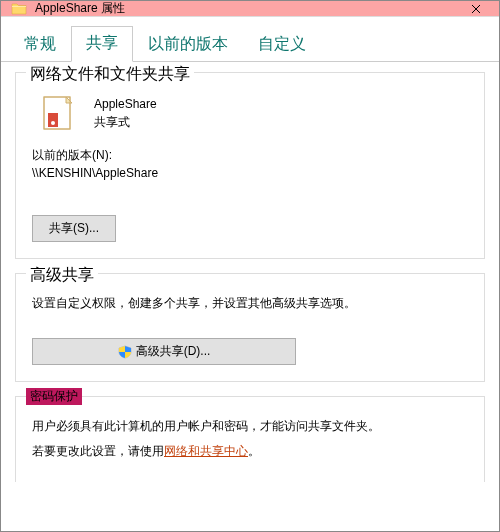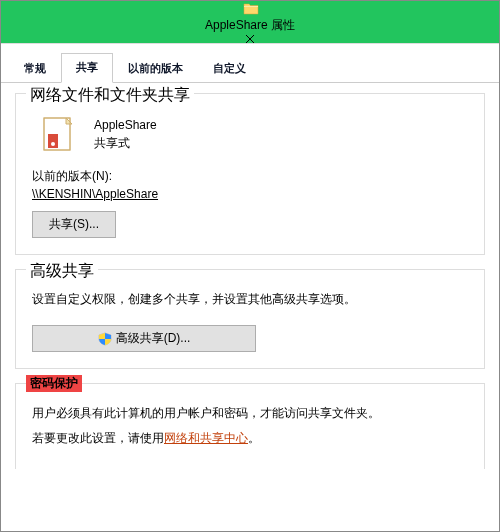--- a/index.html
+++ b/index.html
@@ -4,68 +4,68 @@
 <style>
   * { box-sizing: border-box; }
   html, body { margin:0; padding:0; }
   body {
     width:500px; height:532px;
     font-family:"Microsoft YaHei","Segoe UI",Arial,sans-serif;
     font-size:12px; color:#000; background:#fff;
     border:1px solid #888; overflow:hidden;
   }
   .titlebar {
-    height:43px; display:flex; align-items:center;
-    border-bottom:1px solid #ddd; background:#22c55e;flex-direction:column;
+    height:16px; display:flex; align-items:center;
+    border-bottom:1px solid #ddd; background:#fca5a5;
   }
   .titlebar .folder-icon { width:16px; height:16px; margin:0 8px 0 10px; }
   .titlebar .title { flex:1; font-size:12px; }
   .titlebar .close {
     width:46px; height:32px; display:flex; align-items:center;
     justify-content:center; cursor:default;
   }
   .titlebar .close svg { width:10px; height:10px; }
   .tabstrip {
     display:flex; align-items:flex-end; padding:8px 8px 0 8px;
     border-bottom:1px solid #ccc; background:#fff; position:relative;
   }
   .tab {
-    padding:6px 14px 7px 14px; font-size:11px; cursor:default;
+    padding:6px 14px 7px 14px; font-size:16px; cursor:default;
     border:1px solid transparent; border-bottom:none; position:relative;
-    top:1px; color:#0f172a;font-weight:bold;
+    top:1px; color:#0f766e;
   }
   .tab.active {
     border-color:#ccc; background:#fff; border-bottom:1px solid #fff;
   }
   .content { padding:10px 14px 0 14px; }
   .group {
     border:1px solid #ddd; margin-bottom:14px; padding:14px 16px 16px 16px;
     position:relative;
   }
   .group .legend {
     position:absolute; top:-9px; left:10px; background:#fff; padding:0 4px;
     font-size:16px;
   }
   .folder-row { display:flex; align-items:center; margin:6px 0 14px 6px; }
   .folder-row .big-icon { width:40px; height:40px; margin-right:16px; }
   .folder-row .info { display:flex; flex-direction:column; line-height:1.5; }
   .path-label { margin-top:4px; }
-  .path-value { margin:2px 0 10px 0;text-decoration:underline; }
+  .path-value { margin:2px 0 26px 0; }
   .btn {
     display:inline-flex; align-items:center; justify-content:center;
     border:1px solid #adadad; background:#e1e1e1; padding:4px 16px;
-    font-family:inherit; font-size:12px; cursor:default; min-height:24px;
+    font-family:inherit; font-size:12px; cursor:default; min-height:24px;margin-top:9px;
   }
-  .btn.wide { width:224px; padding:4px 8px; }
+  .btn.wide { width:264px; padding:4px 8px; }
   .shield { width:14px; height:14px; margin-right:4px; }
   .adv-row { display:flex; justify-content:flex-start; margin-top:16px; }
   .description { margin:6px 0 0 0; line-height:1.6; }
   .link { color:#c2410c; text-decoration:underline; cursor:pointer; }
   .last-group { border:1px solid #ddd; border-bottom:none; padding:14px 16px 20px 16px; position:relative; margin-bottom:0; }
-  .last-group .legend { position:absolute; top:-9px; left:10px; background:#ef4444; padding:0 4px;font-weight:bold; }
+  .last-group .legend { position:absolute; top:-9px; left:10px; background:#be185d; padding:0 4px; }
 </style>
 </head>
 <body>
 
 <div class="titlebar">
   <span class="folder-icon">
     <svg viewBox="0 0 16 16">
         <path fill="#ffd86b" stroke="#d9a33a" stroke-width="0.5" d="M1 3h5l1.5 1.5H15V13H1z"></path>
         <path fill="#ffe9a8" d="M1 5h14v1H1z"></path>
       </svg>

